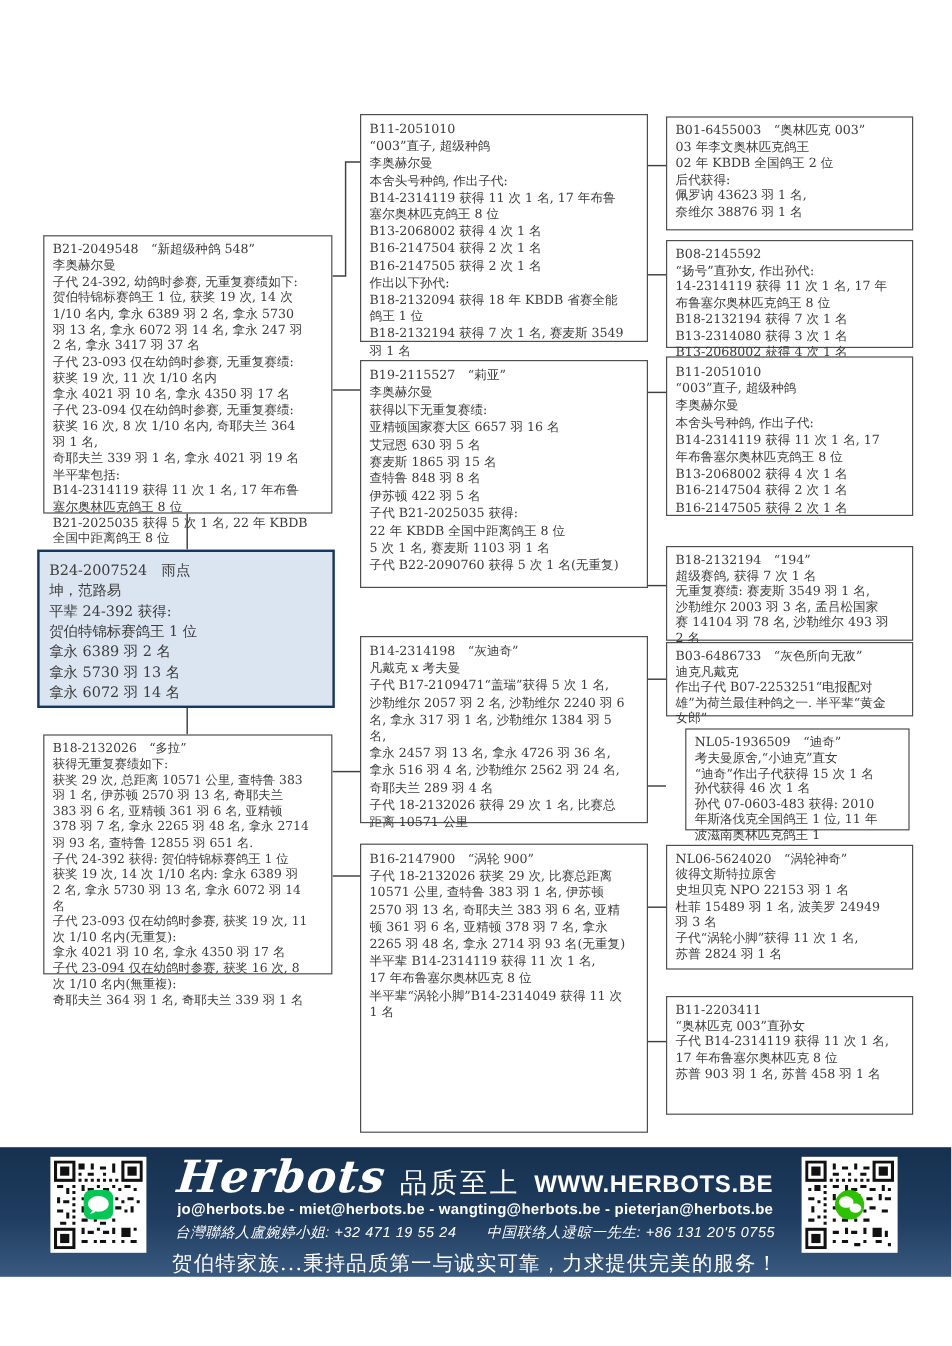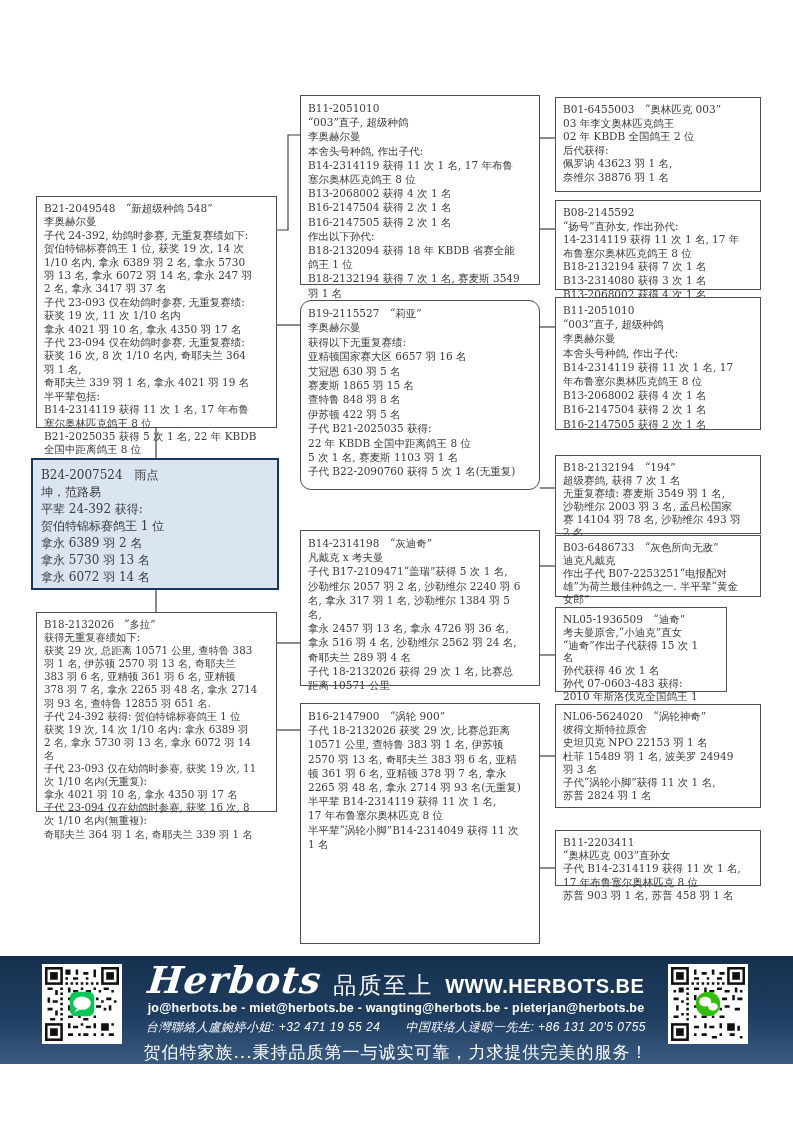--- a/index.html
+++ b/index.html
@@ -15,32 +15,32 @@
         padding:5px 18px 4px 7px;box-sizing:border-box;font-size:10.5px;line-height:13.4px;}
   .btitle{white-space:pre-line;}
   .bbody{white-space:pre-line;}
   
   .l1{left:36px;top:196px;width:241px;height:232px;}
   .l2{left:31px;top:458px;width:248px;height:132px;background:var(--highlight-box-bg);
       border:2px solid var(--highlight-box-border);font-size:12px;line-height:17px;padding:7px 8px;}
   .l3{left:36px;top:612px;width:241px;height:200px;font-size:10.3px;line-height:13.1px;}
   
   .m1{left:300px;top:95px;width:240px;height:190px;line-height:14.2px;}
-  .m2{left:300px;top:300px;width:240px;height:190px;line-height:14.4px;border-radius:11px;}
+  .m2{left:300px;top:300px;width:240px;height:190px;line-height:14.4px;}
   .m3{left:300px;top:530px;width:240px;height:156px;line-height:14.2px;}
   .m4{left:300px;top:703px;width:240px;height:241px;line-height:14.2px;}
   
   .r1{left:555px;top:97px;width:206px;height:95px;line-height:13.6px;}
   .r2{left:555px;top:200px;width:206px;height:90px;line-height:13.6px;}
   .r3{left:555px;top:297px;width:206px;height:133px;line-height:14.2px;}
   .r4{left:555px;top:455px;width:206px;height:79px;line-height:13.0px;}
   .r5{left:555px;top:535px;width:206px;height:62px;line-height:13.0px;}
-  .r6{left:555px;top:607px;width:172px;height:85px;line-height:12.8px;}
+  .r6{left:571px;top:607px;width:187px;height:85px;line-height:12.8px;}
   .r7{left:555px;top:704px;width:206px;height:104px;line-height:13.2px;}
-  .r8{left:555px;top:830px;width:206px;height:56px;line-height:13.2px;}
+  .r8{left:555px;top:830px;width:206px;height:99px;line-height:13.2px;}
   #connectors{position:absolute;left:0;top:0;width:793px;height:1122px;pointer-events:none;}
   
   .footer{position:absolute;left:0;top:956px;width:793px;height:108px;
           background:linear-gradient(180deg,var(--footer-top) 0%,var(--footer-mid) 55%,var(--footer-bottom) 100%);
           color:#fff;font-family:"Liberation Sans", sans-serif;}
   .qr{position:absolute;top:8px;width:80px;height:80px;background:#fff;padding:3px;box-sizing:border-box;}
   .qr-left{left:42px;}
   .qr-right{left:668px;}
   .f-center{position:absolute;left:128px;top:2px;width:536px;text-align:center;}
   .f-row1{display:flex;align-items:baseline;justify-content:center;gap:12px;height:40px;}

